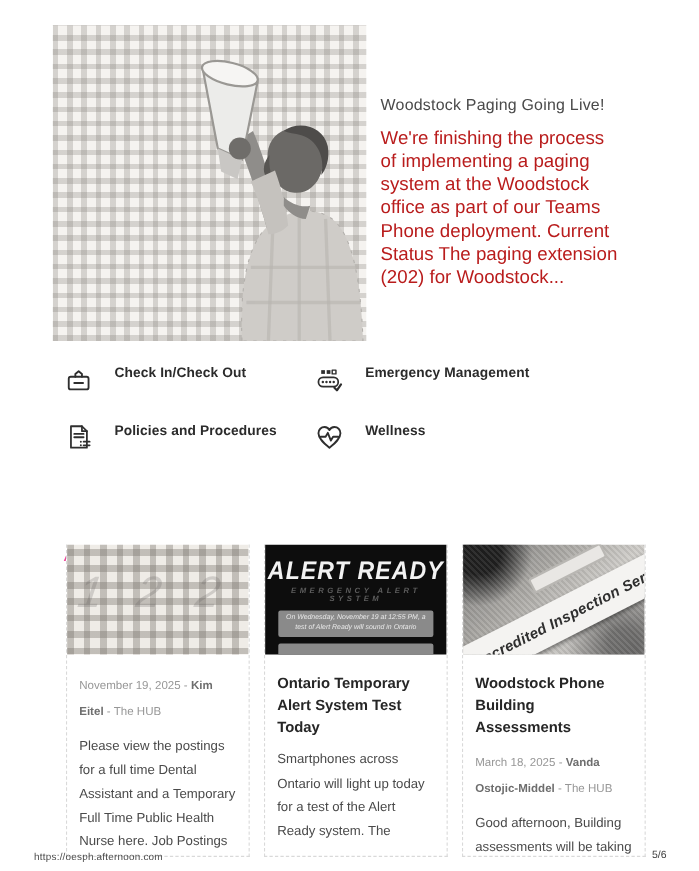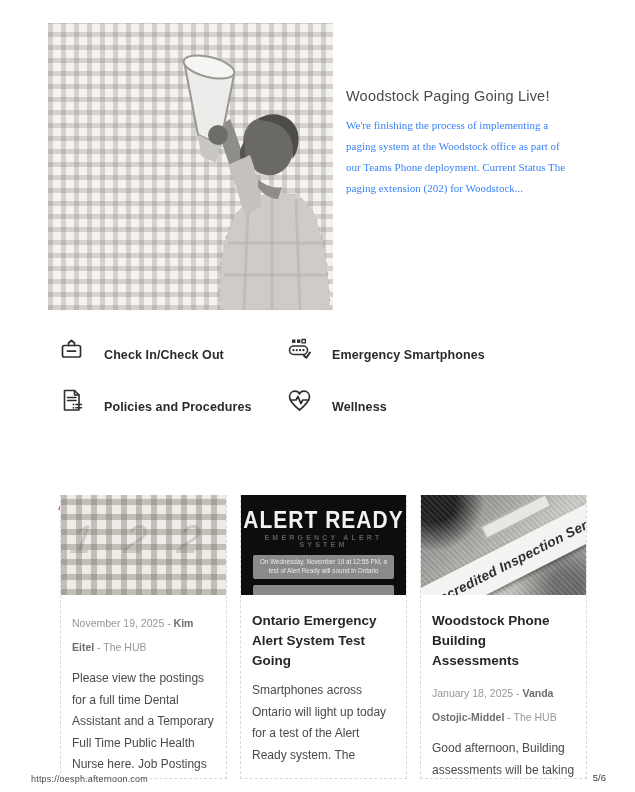--- a/index.html
+++ b/index.html
@@ -15,28 +15,28 @@
     position:absolute; left:45px; top:23px; width:285px; height:287px;
     overflow:hidden;
     background-color:#f5f3f0;
     background-image:
       repeating-linear-gradient(0deg, rgba(128,124,118,0.28) 0px, rgba(128,124,118,0.28) 5px, rgba(0,0,0,0) 5px, rgba(0,0,0,0) 13px),
       repeating-linear-gradient(90deg, rgba(128,124,118,0.28) 0px, rgba(128,124,118,0.28) 5px, rgba(0,0,0,0) 5px, rgba(0,0,0,0) 13px);
   }
   .hero-image svg { position:absolute; left:0; top:0; }
   .hero-text { position:absolute; left:343px; top:88px; width:222px; }
   .hero-title { font-size:14.5px; font-weight:400; color:#4a4a4a; letter-spacing:.2px; }
-  .hero-body { margin-top:11px; font-size:11px; line-height:21px; color:#3b82f6;font-family:Liberation Serif, serif; }
+  .hero-body { margin-top:11px; font-size:17px; line-height:21px; color:#b91c1c; }
 
   
   .quicklinks {
     position:absolute; left:55px; top:332px; width:525px;
     display:grid; grid-template-columns:228px 1fr; row-gap:22px;
   }
-  .qlink { display:flex; align-items:flex-end; gap:19px; height:30px; cursor:pointer; }
+  .qlink { display:flex; align-items:flex-start; gap:19px; height:30px; cursor:pointer; }
   .qlink .qicon { width:27px; height:27px; flex:0 0 27px; color:#2f2f2f; }
   .qlink .qlabel { font-size:12.5px; font-weight:600; color:#2b2b2b; letter-spacing:.1px; }
 
   
   .ann-heading {
     position:absolute; left:55px; top:495px;
     font-size:17px; font-weight:400; color:#ec4899; letter-spacing:.2px;
   }
   .cards {
     position:absolute; left:57px; top:495px; width:527px;
@@ -60,21 +60,21 @@
       repeating-linear-gradient(0deg, rgba(120,115,108,0.38) 0px, rgba(120,115,108,0.38) 6px, rgba(0,0,0,0) 6px, rgba(0,0,0,0) 15px),
       repeating-linear-gradient(90deg, rgba(120,115,108,0.38) 0px, rgba(120,115,108,0.38) 6px, rgba(0,0,0,0) 6px, rgba(0,0,0,0) 15px);
   }
   .thumb-plaid .faint-marks {
     position:absolute; left:10px; top:22px; width:150px;
     font-size:40px; color:rgba(90,88,85,0.22); letter-spacing:10px;
     font-style:italic; font-weight:300; transform:skewX(-8deg);
   }
 
   
-  .thumb-alert { background:#0d0d0d; }
+  .thumb-alert { background:#0d0d0d;font-style:italic; }
   .alert-title {
     margin-top:13px; text-align:center; color:#f2f2f2;
     font-size:21px; font-weight:700; letter-spacing:1px;
     font-family:"Liberation Sans", sans-serif; transform:scaleY(1.1);
   }
   .alert-sub {
     margin-top:2px; text-align:center; color:#5d5d5d;
     font-size:7px; font-weight:700; letter-spacing:3.2px; filter:blur(0.4px);
   }
   .alert-note {
@@ -184,21 +184,21 @@
           <rect x="11" y="4.5" width="3.4" height="3.4" fill="#2f2f2f" stroke="none"></rect>
           <rect x="16" y="4.5" width="3.4" height="3.4" stroke-width="1.3"></rect>
           <rect x="3.5" y="11" width="18" height="8.5" rx="4.2"></rect>
           <circle cx="7.5" cy="15.2" r="1.1" fill="#2f2f2f" stroke="none"></circle>
           <circle cx="10.8" cy="15.2" r="1.1" fill="#2f2f2f" stroke="none"></circle>
           <circle cx="14.1" cy="15.2" r="1.1" fill="#2f2f2f" stroke="none"></circle>
           <circle cx="17.4" cy="15.2" r="1.1" fill="#2f2f2f" stroke="none"></circle>
           <path d="M18 20.5 L20.3 22.8 L24 17.5" stroke-width="2"></path>
         </svg>
       </span>
-      <span class="qlabel">Emergency Smartphones</span>
+      <span class="qlabel">Emergency Management</span>
     </div>
 
     <div class="qlink">
       <span class="qicon">
         <svg viewBox="0 0 27 27" fill="none" stroke="#2f2f2f" stroke-width="1.6" stroke-linejoin="round" stroke-linecap="round">
           <path d="M6.5 3.5 H16.5 L21 8 V23 H6.5 Z"></path>
           <path d="M16.5 3.5 V8 H21"></path>
           <path d="M9.5 10.5 H18 M9.5 13.5 H18"></path>
           <circle cx="15.5" cy="17.5" r="0.9" fill="#2f2f2f" stroke="none"></circle>
           <path d="M18 17.5 H23.5"></path>
@@ -236,35 +236,35 @@
     </div>
 
     <div class="card">
       <div class="thumb thumb-alert">
         <div class="alert-title">ALERT READY</div>
         <div class="alert-sub">EMERGENCY ALERT SYSTEM</div>
         <div class="alert-note">On Wednesday, November 19 at 12:55 PM, a test of Alert Ready will sound in Ontario</div>
         <div class="alert-bar"></div>
       </div>
       <div class="card-pad">
-        <div class="card-title">Ontario Emergency Alert System Test Going</div>
+        <div class="card-title">Ontario Temporary Alert System Test Today</div>
         <div class="card-body">Smartphones across Ontario will light up today for a test of the Alert Ready system. The</div>
       </div>
     </div>
 
     <div class="card">
       <div class="thumb thumb-inspection">
         <div class="inspect-clip"></div>
         <div class="inspect-band">
           <span>Accredited Inspection Service</span>
         </div>
       </div>
       <div class="card-pad">
         <div class="card-title">Woodstock Phone Building Assessments</div>
-        <div class="card-meta"><span>January 18, 2025</span><span> - </span><span class="author">Vanda Ostojic-Middel</span><span> - </span><span>The HUB</span></div>
+        <div class="card-meta"><span>March 18, 2025</span><span> - </span><span class="author">Vanda Ostojic-Middel</span><span> - </span><span>The HUB</span></div>
         <div class="card-body">Good afternoon, Building assessments will be taking place at the Woodstock site on Monday, November 24 in this</div>
       </div>
     </div>
 
   </div>
 
   <div class="footer-url">https://oesph.afternoon.com</div>
   <div class="footer-page">5/6</div>
 
 </div>

